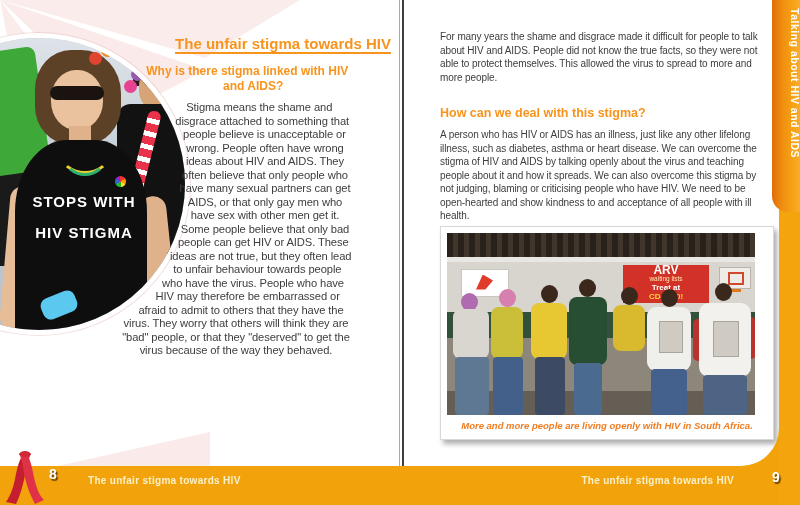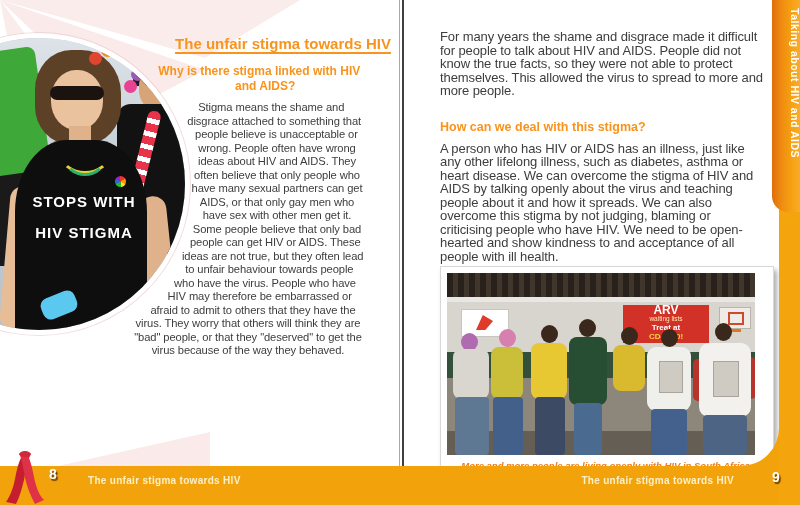--- a/index.html
+++ b/index.html
@@ -38,34 +38,34 @@
   .pc-pin{left:222px;top:138px;width:11px;height:11px;border-radius:50%;
           background:conic-gradient(#e33 0 16%,#f90 0 33%,#fd3 0 50%,#2b2 0 66%,#36c 0 83%,#92c 0 100%);}
   .pc-blue{left:148px;top:256px;width:36px;height:22px;background:#5bc8f0;border-radius:8px;transform:rotate(-22deg);}
   .shirt-text{left:134px;top:148px;width:114px;text-align:center;color:#fff;font-weight:bold;
               font-size:15px;letter-spacing:1px;line-height:31px;}
   .shirt-me{color:#e84848;font-size:14px;letter-spacing:2px;}
 
   
   .h1-left{left:150px;top:35px;width:266px;text-align:center;color:#f8941d;font-size:15px;
            font-weight:bold;text-decoration:underline;text-decoration-thickness:2px;text-underline-offset:3px;}
-  .left-col{left:132px;top:64px;width:232px;}
+  .left-col{left:120px;top:64px;width:232px;}
   .circle-float{float:left;width:58px;height:280px;shape-outside:circle(159px at -96px 121px);}
   .h2{color:#f8941d;font-size:12px;font-weight:bold;line-height:15px;text-align:center;margin:0 0 7px 0;}
   .bodytxt{color:#3d3d3d;font-size:11.2px;line-height:13.5px;text-align:center;margin:0;letter-spacing:-0.1px;}
   .cap-left{left:24px;top:321px;width:132px;text-align:center;color:#ef7d22;font-size:9.3px;
             line-height:11.2px;font-style:italic;font-weight:bold;}
 
   
   .spine-a{left:399px;top:0;width:1px;height:505px;background:#a8a8a8;}
   .spine-b{left:402px;top:0;width:2px;height:505px;background:#3f3f3f;}
 
   
   .right-col{left:440px;top:30px;width:324px;}
-  .rp{color:#3d3d3d;font-size:13px;line-height:13.5px;letter-spacing:-0.1px;margin:0;}
+  .rp{color:#3d3d3d;font-size:10px;line-height:13.5px;letter-spacing:-0.1px;margin:0;}
   .h2r{color:#f8941d;font-size:12.5px;font-weight:bold;margin:22px 0 8px 0;}
   .frame{margin-top:3px;width:320px;background:#fff;border:1px solid #d8d8d8;padding:6px 6px 0 6px;
          box-shadow:3px 4px 5px rgba(0,0,0,.32);}
   .photo{position:relative;width:308px;height:182px;background:#8d867b;overflow:hidden;}
   .ph-crowd{left:0;top:0;width:308px;height:24px;background:#40362b;}
   .ph-crowd:after{content:"";position:absolute;inset:0;background:repeating-linear-gradient(90deg,rgba(0,0,0,.38) 0 6px,transparent 6px 11px);}
   .ph-rail{left:0;top:24px;width:308px;height:5px;background:#e9e7e3;}
   .ph-wall{left:0;top:29px;width:308px;height:50px;background:#d8d4ce;}
   .ph-green{left:0;top:79px;width:308px;height:26px;background:#33503b;}
   .ph-floor{left:0;top:158px;width:308px;height:24px;background:#655e55;}

